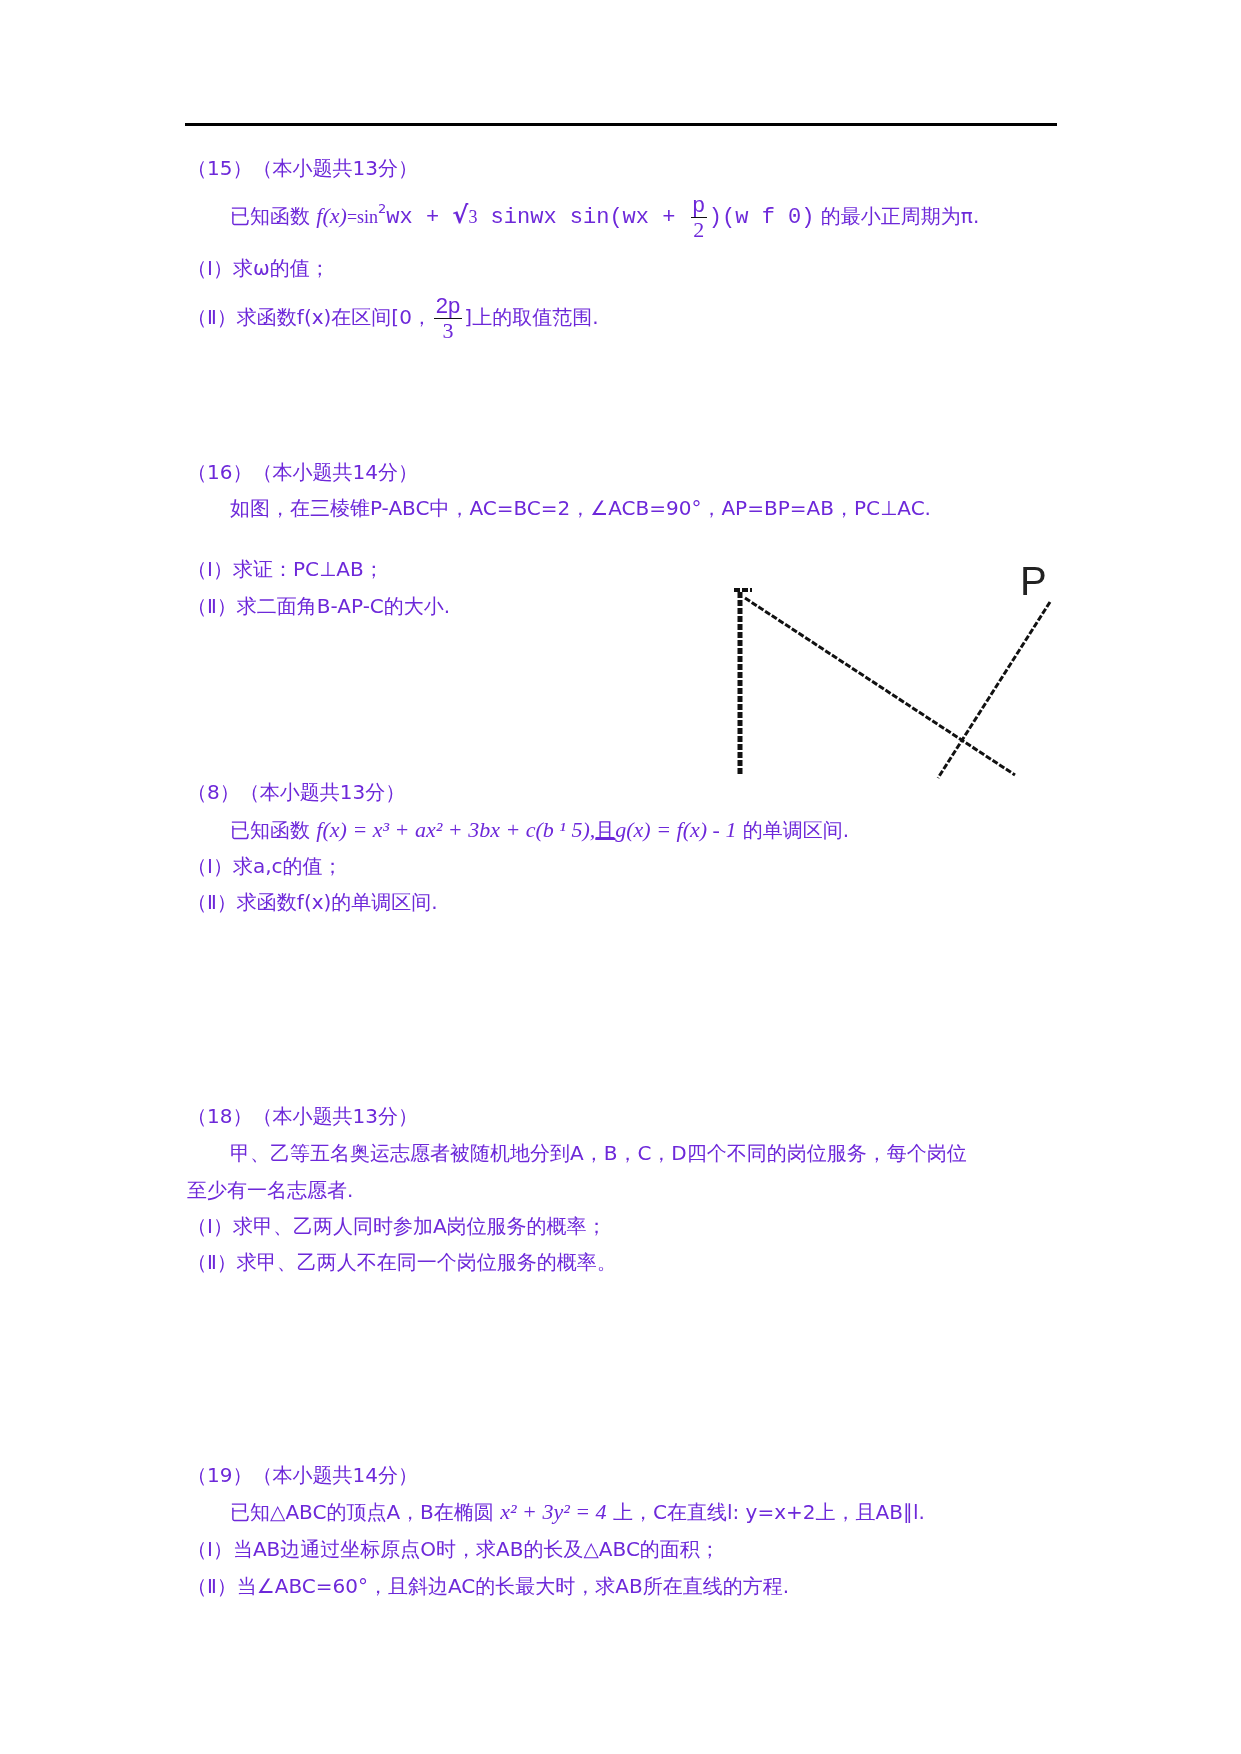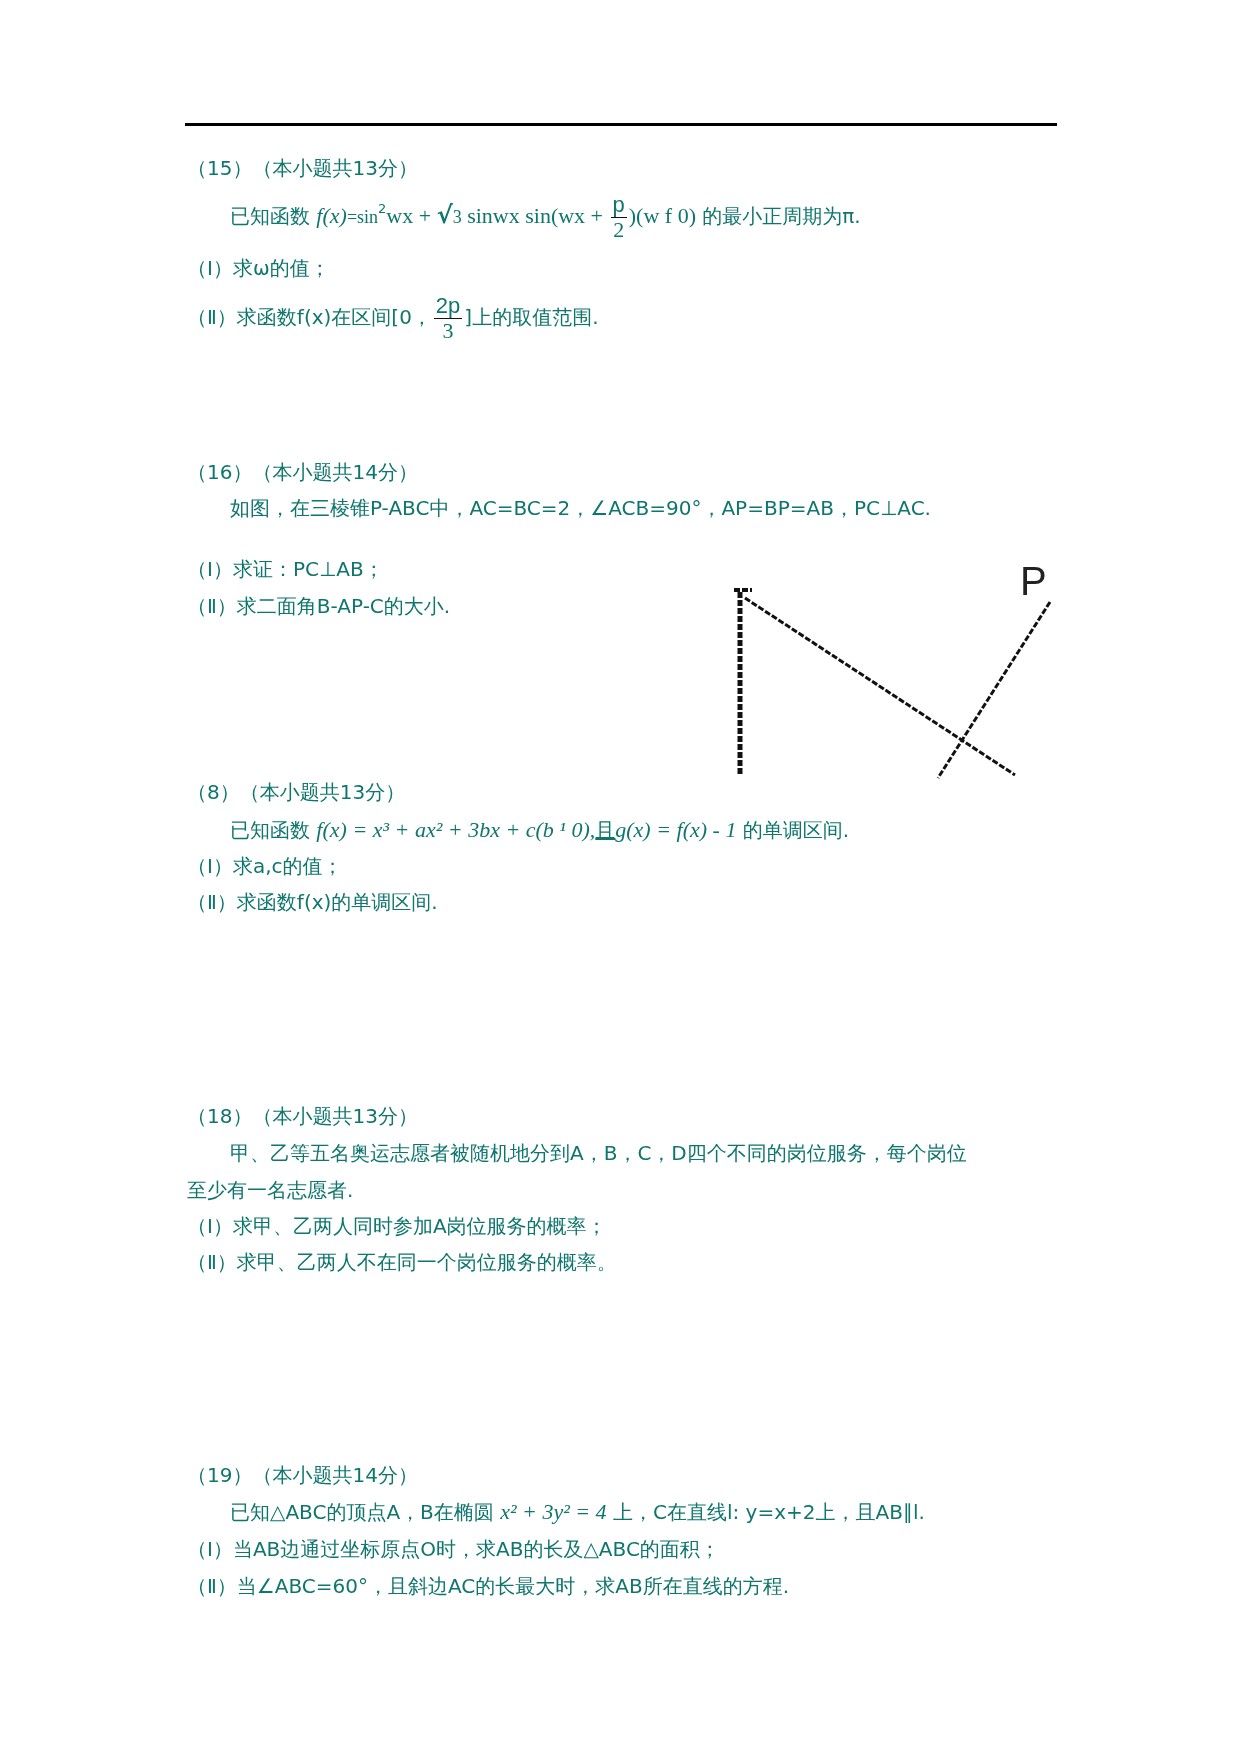--- a/index.html
+++ b/index.html
@@ -5,26 +5,26 @@
     html, body { margin: 0; padding: 0; background: #ffffff; }
     body {
       width: 1241px; height: 1754px; position: relative; overflow: hidden;
       font-family: "DejaVu Serif", "Liberation Serif", serif;
       color: #111111;
     }
     .rule { position: absolute; left: 185px; top: 123px; width: 872px; height: 3px; background: #000; }
     .line {
       position: absolute; left: 187px; white-space: nowrap;
       font-family: "DejaVu Sans", "Liberation Sans", sans-serif;
-      font-size: 20px; line-height: 24px; color: #0f766e;
+      font-size: 20px; line-height: 24px; color: #6d28d9;
     }
     .indent { left: 230px; }
     .m { font-family: "Liberation Serif", "DejaVu Serif", serif; font-style: italic; font-size: 22px; }
     .mr { font-family: "Liberation Serif", "DejaVu Serif", serif; font-size: 18px; }
-    .ms { font-family: Liberation Serif, serif; font-size: 22px; }
+    .ms { font-family: Liberation Mono, monospace; font-size: 22px; }
     .frac {
       display: inline-block; vertical-align: middle; text-align: center;
       font-family: "Liberation Sans", "DejaVu Sans", sans-serif; font-size: 22px;
       margin: 0 2px;
     }
     .frac .num { display: block; line-height: 24px; border-bottom: 1.5px solid #111; padding: 0 2px; }
     .frac .den { display: block; line-height: 24px; font-family: "Liberation Serif", serif; }
     sup { font-size: 13px; vertical-align: 10px; line-height: 0; }
     .sqrt { font-weight: bold; font-size: 24px; }
     .fig { position: absolute; left: 720px; top: 540px; width: 350px; height: 250px; }
@@ -69,21 +69,21 @@
     </g>
     <text x="300" y="55" font-family="Liberation Sans, sans-serif" font-size="40" fill="#222">P</text>
   </svg>
 </div>
 
 <div class="line" style="top:780px">
   <span>（8）</span><span>（本小题共13分）</span>
 </div>
 <div class="line indent" style="top:818px">
   <span>已知函数</span>
-  <span class="m">f(x) = x³ + ax² + 3bx + c(b ¹ 0),</span><span style="text-decoration:underline">且</span><span class="m">g(x) = f(x) - 1</span>
+  <span class="m">f(x) = x³ + ax² + 3bx + c(b ¹ 5),</span><span style="text-decoration:underline">且</span><span class="m">g(x) = f(x) - 1</span>
   <span>的单调区间.</span>
 </div>
 <div class="line" style="top:854px">
   <span>（Ⅰ）</span><span>求a,c的值；</span>
 </div>
 <div class="line" style="top:890px">
   <span>（Ⅱ）</span><span>求函数f(x)的单调区间.</span>
 </div>
 
 <div class="line" style="top:1104px">

